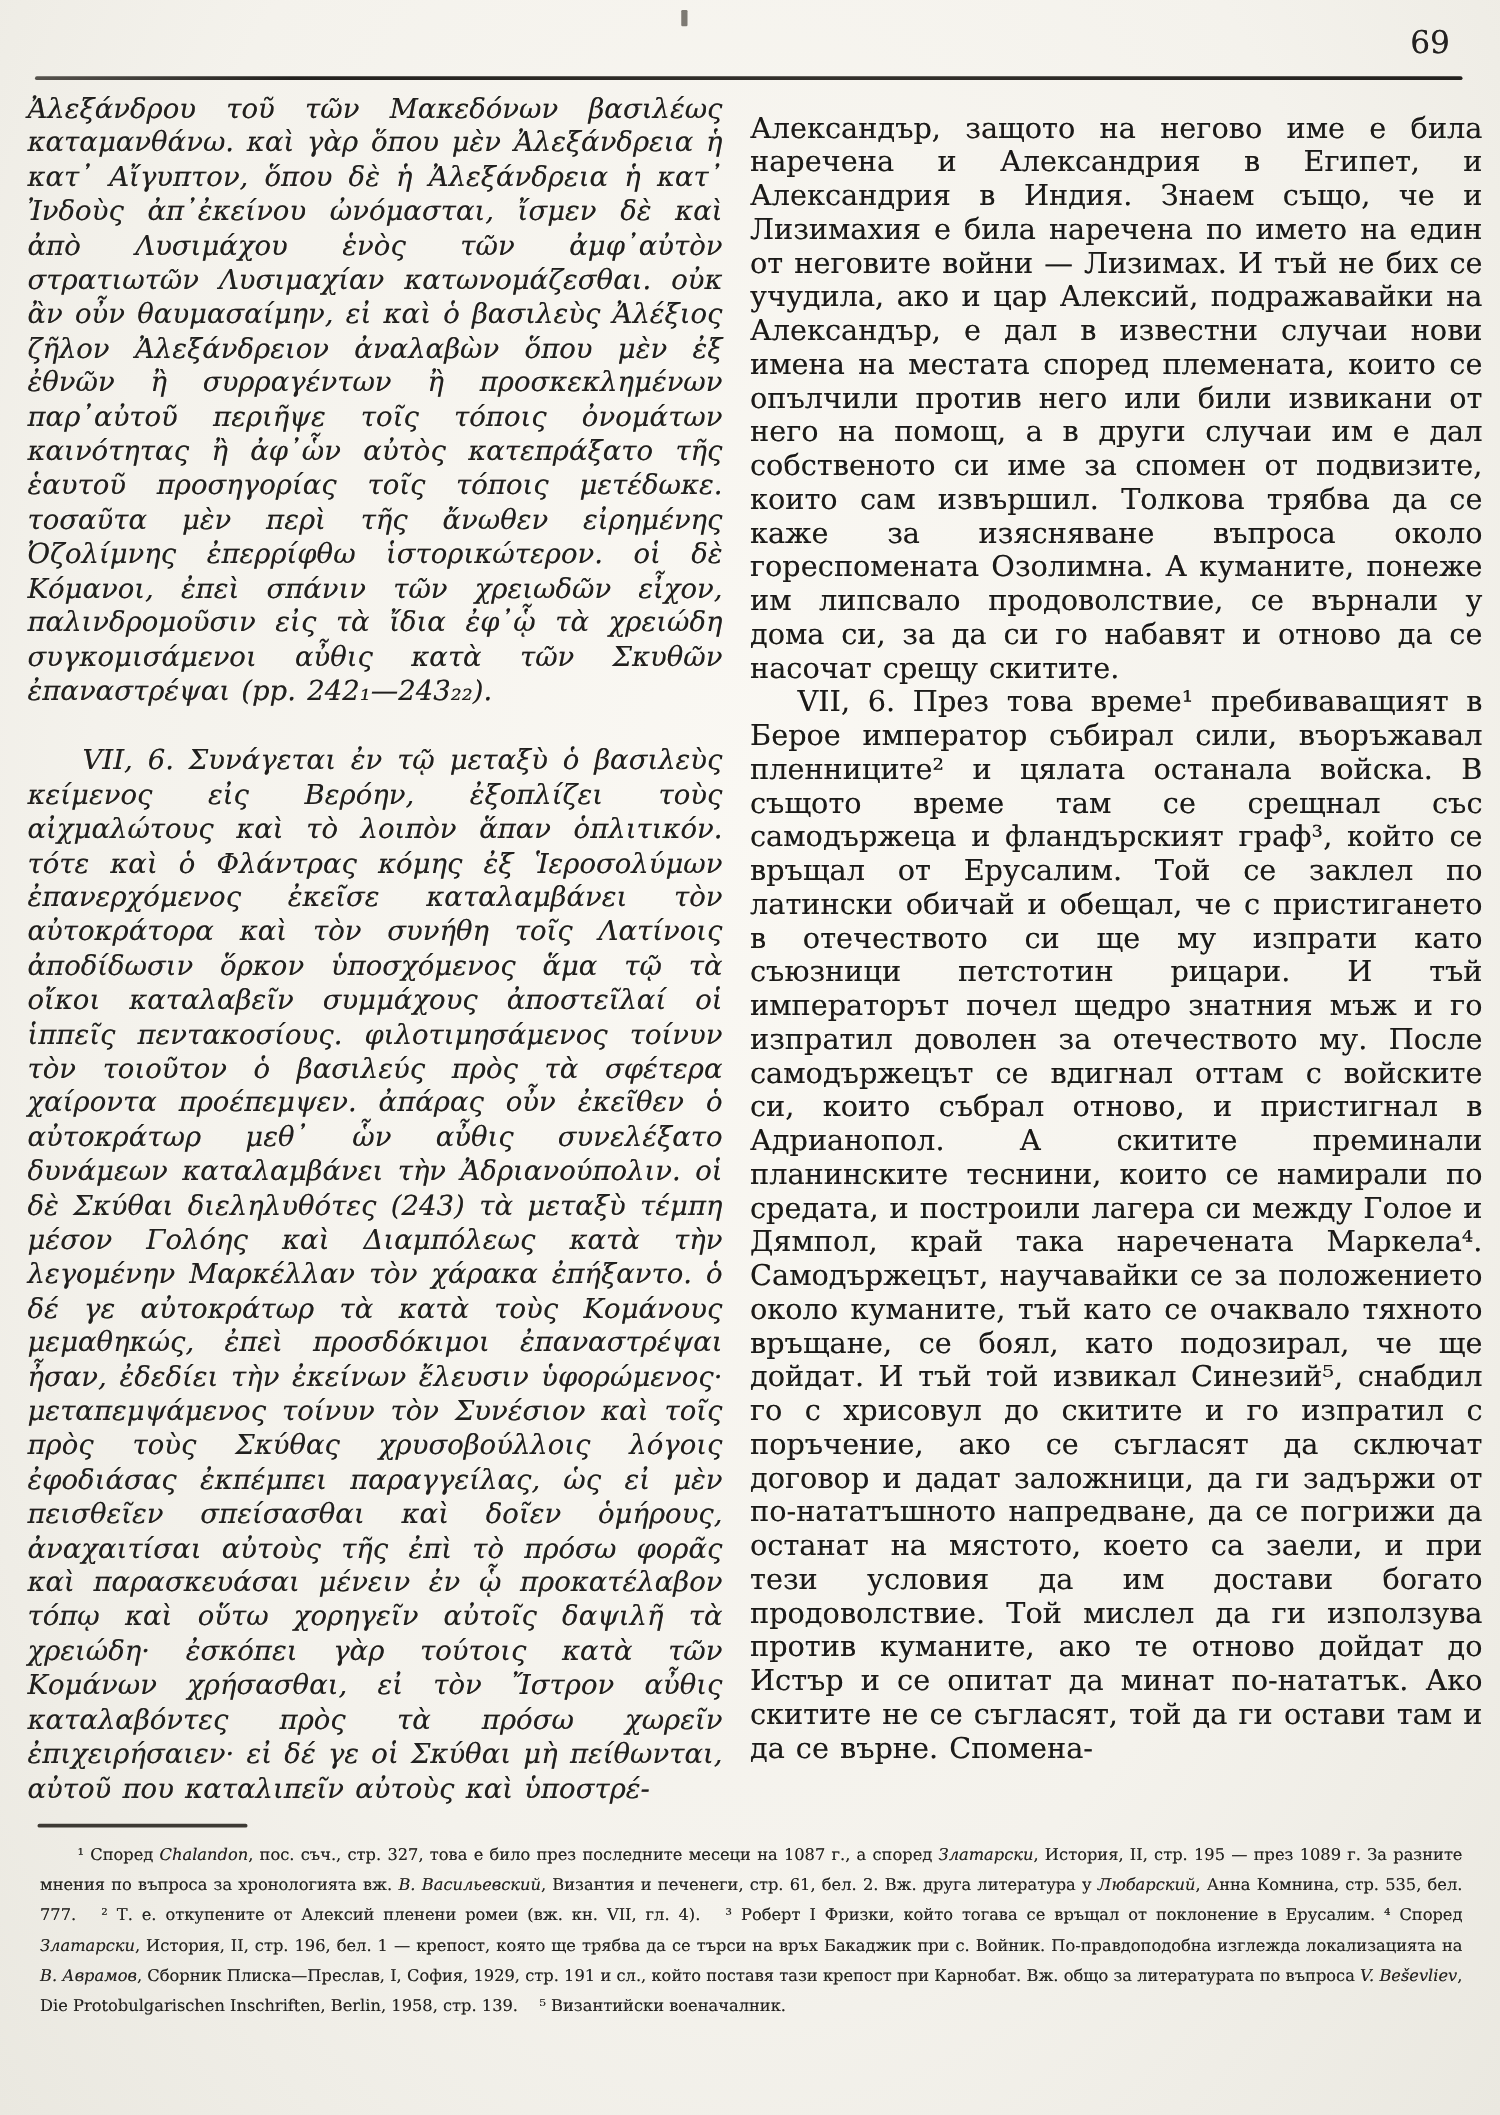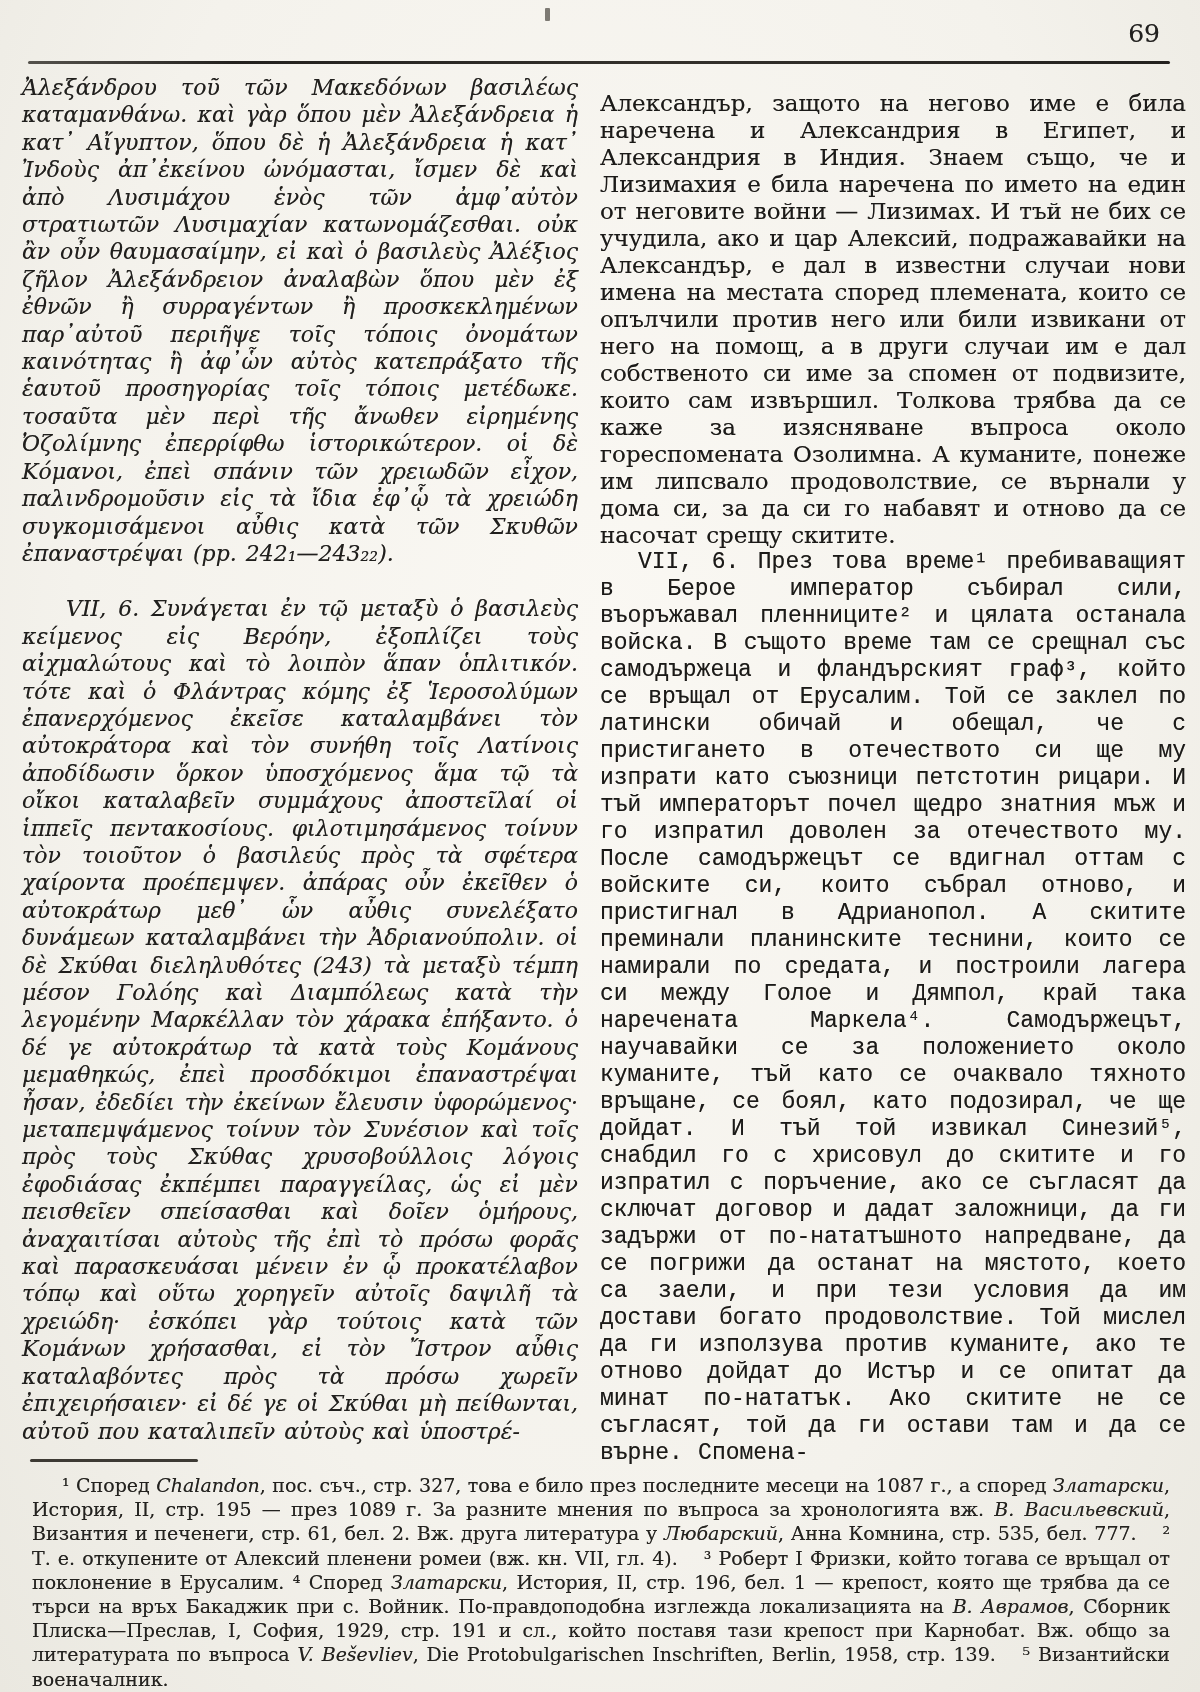--- a/index.html
+++ b/index.html
@@ -36,28 +36,28 @@
     text-align:justify;color:#201f1d;word-spacing:2px;
   }
   .col-greek p{margin:0;}
   .col-greek p.indented{text-indent:44px;margin-top:28px;}
   .col-bg{
     position:absolute;top:90px;left:600px;width:586px;
     font-size:23px;line-height:27px;text-align:justify;
     color:#1b1a18;word-spacing:1.5px;
   }
   .col-bg p{margin:0;}
-  .col-bg p.indented{text-indent:38px;font-family:Liberation Mono, monospace;}
+  .col-bg p.indented{text-indent:38px;}
   .fn-rule{
     position:absolute;top:1459px;left:30px;width:168px;height:3px;
     background:#3d3a34;border-radius:2px;
   }
   .footnotes{
     position:absolute;top:1473px;left:32px;width:1138px;
-    font-size:19px;line-height:24.2px;text-align:justify;
+    font-size:13px;line-height:24.2px;text-align:justify;
     text-indent:30px;color:#23221f;
   }
   .footnotes .it{font-style:italic;}
 </style>
 </head>
 <body>
 
 <div class="page">
 
   <div class="scan-artifact"></div>

